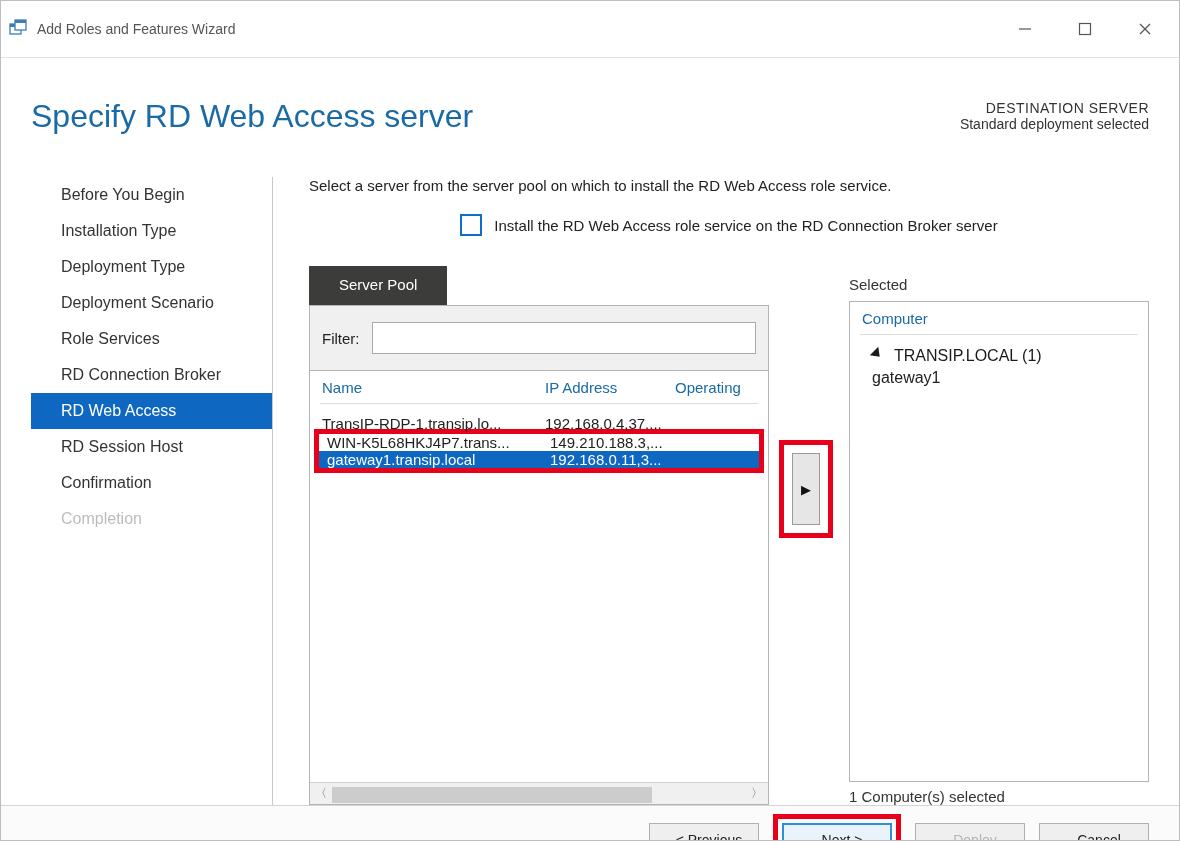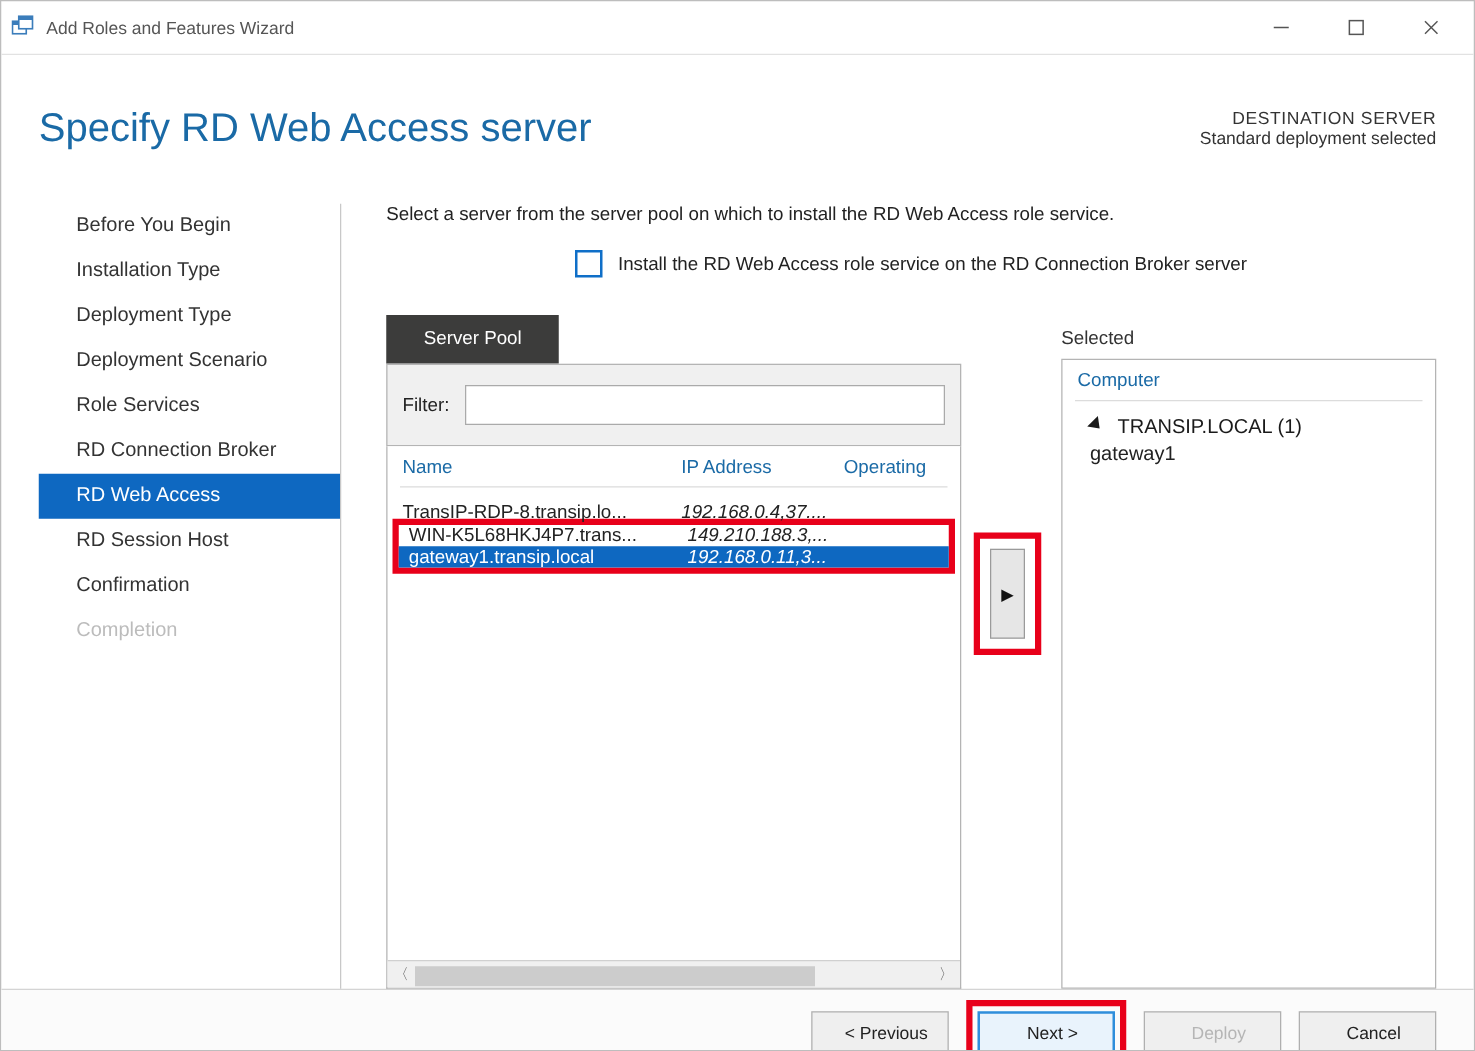--- a/index.html
+++ b/index.html
@@ -1,20 +1,20 @@
 <!DOCTYPE html>
 <html><head>
 <meta charset="utf-8">
 <style>
   * { box-sizing: border-box; font-family: "Segoe UI", Arial, sans-serif; }
   html, body { margin: 0; padding: 0; }
   body { width: 1180px; height: 841px; overflow: hidden; background: #fff; border: 1px solid #bdbdbd; }
 
   
-  .titlebar { height: 43px; display: flex; align-items: center; padding: 0 4px 0 8px; border-bottom: 1px solid #e2e2e2; }
+  .titlebar { height: 57px; display: flex; align-items: center; padding: 0 4px 0 8px; border-bottom: 1px solid #e2e2e2; }
   .titlebar .app-icon { width: 20px; height: 18px; margin-right: 8px; margin-top:-2px;}
   .titlebar .title { font-size: 14px; color: #555; flex: 0 0 auto; }
   .titlebar .spacer { flex: 1 1 auto; }
   .winbtn { width: 60px; height: 40px; display: flex; align-items: center; justify-content: center; color: #555; font-size: 16px; }
   .winbtn svg { stroke: #555; }
 
   
   .header { padding: 40px 30px 50px 30px; display: flex; align-items: flex-start; }
   .header h1 { font-size: 32px; font-weight: 300; color: #1a6aa6; margin: 0; }
   .header .dest { margin-left: auto; text-align: right; padding-top:2px;}
@@ -42,21 +42,21 @@
   .filterbar input { flex: 1; height: 32px; border: 1px solid #aaaaaa; background: #fff; padding: 0 6px; font-size: 14px;}
   .grid { border: 1px solid #b4b4b4; border-top: none; flex: 1; display: flex; flex-direction: column; background:#fff; min-height:0;}
   .ghead { display: flex; font-size: 15px; color: #1a6aa6; padding: 8px 12px; position:relative;}
   .ghead .c1 { flex: 0 0 223px; }
   .ghead .c2 { flex: 0 0 130px; }
   .ghead .c3 { flex: 0 0 70px; overflow:hidden;}
   .ghead::after{content:"";position:absolute;left:10px;right:10px;bottom:0;height:1px;background:#dcdcdc;}
   .gbody { flex: 1; overflow: hidden; padding-top:10px;}
   .row { display: flex; font-size: 15px; color: #222; padding: 1px 12px; white-space: nowrap; }
   .row .c1 { flex: 0 0 223px; overflow: hidden; text-overflow: clip; }
-  .row .c2 { flex: 0 0 200px; overflow: hidden; font-style: italic; }
+  .row .c2 { flex: 0 0 200px; overflow: hidden; }
   .row.sel { background: #0e68c1; color: #fff; }
   .highlight-row { border: 5px solid #e8001a; margin: -4px 4px -4px 4px; padding: 0; }
   .highlight-row .row { padding: 0 8px; }
   .gscroll { height: 22px; border-top: 1px solid #d0d0d0; background: #f0f0f0; display: flex; align-items: center; }
   .gscroll .arrow { width: 22px; text-align: center; color: #666; font-size:12px;}
   .gscroll .track { flex: 1; height: 18px; position: relative; background:#f0f0f0;}
   .gscroll .thumb { position: absolute; left: 0; top: 2px; height: 16px; width: 320px; background: #cccccc; }
   .status { font-size: 15px; color: #333; padding-top: 6px; }
 
   .movebtn-wrap { position: absolute; border: 5px solid #e8001a; padding: 8px; }
@@ -153,21 +153,21 @@
           <input type="text" style="">
         </div>
         <div class="grid">
           <div class="ghead">
             <div class="c1">Name</div>
             <div class="c2">IP Address</div>
             <div class="c3">Operating</div>
           </div>
           <div class="gbody">
             <div class="row">
-              <div class="c1">TransIP-RDP-8.transip.lo...</div>
+              <div class="c1">TransIP-RDP-1.transip.lo...</div>
               <div class="c2">192.168.0.4,37....</div>
             </div>
             <div class="highlight-row">
               <div class="row">
                 <div class="c1">WIN-K5L68HKJ4P7.trans...</div>
                 <div class="c2">149.210.188.3,...</div>
               </div>
               <div class="row sel">
                 <div class="c1">gateway1.transip.local</div>
                 <div class="c2">192.168.0.11,3...</div>
@@ -195,20 +195,21 @@
         <div class="sel-box">
           <div class="sel-hdr">Computer</div>
           <div class="tree">
             <div class="node">
               <span class="caret"></span>
               <span>TRANSIP.LOCAL (1)</span>
             </div>
             <div class="child">gateway1</div>
           </div>
         </div>
+        <div class="sel-status">1 Computer(s) selected</div>
       </div>
 
     </div>
   </div>
 </div>
 
 <div class="footer">
   <div class="btn">&lt; Previous</div>
   <div class="btn-wrap hl">
     <div class="btn def">Next &gt;</div>

